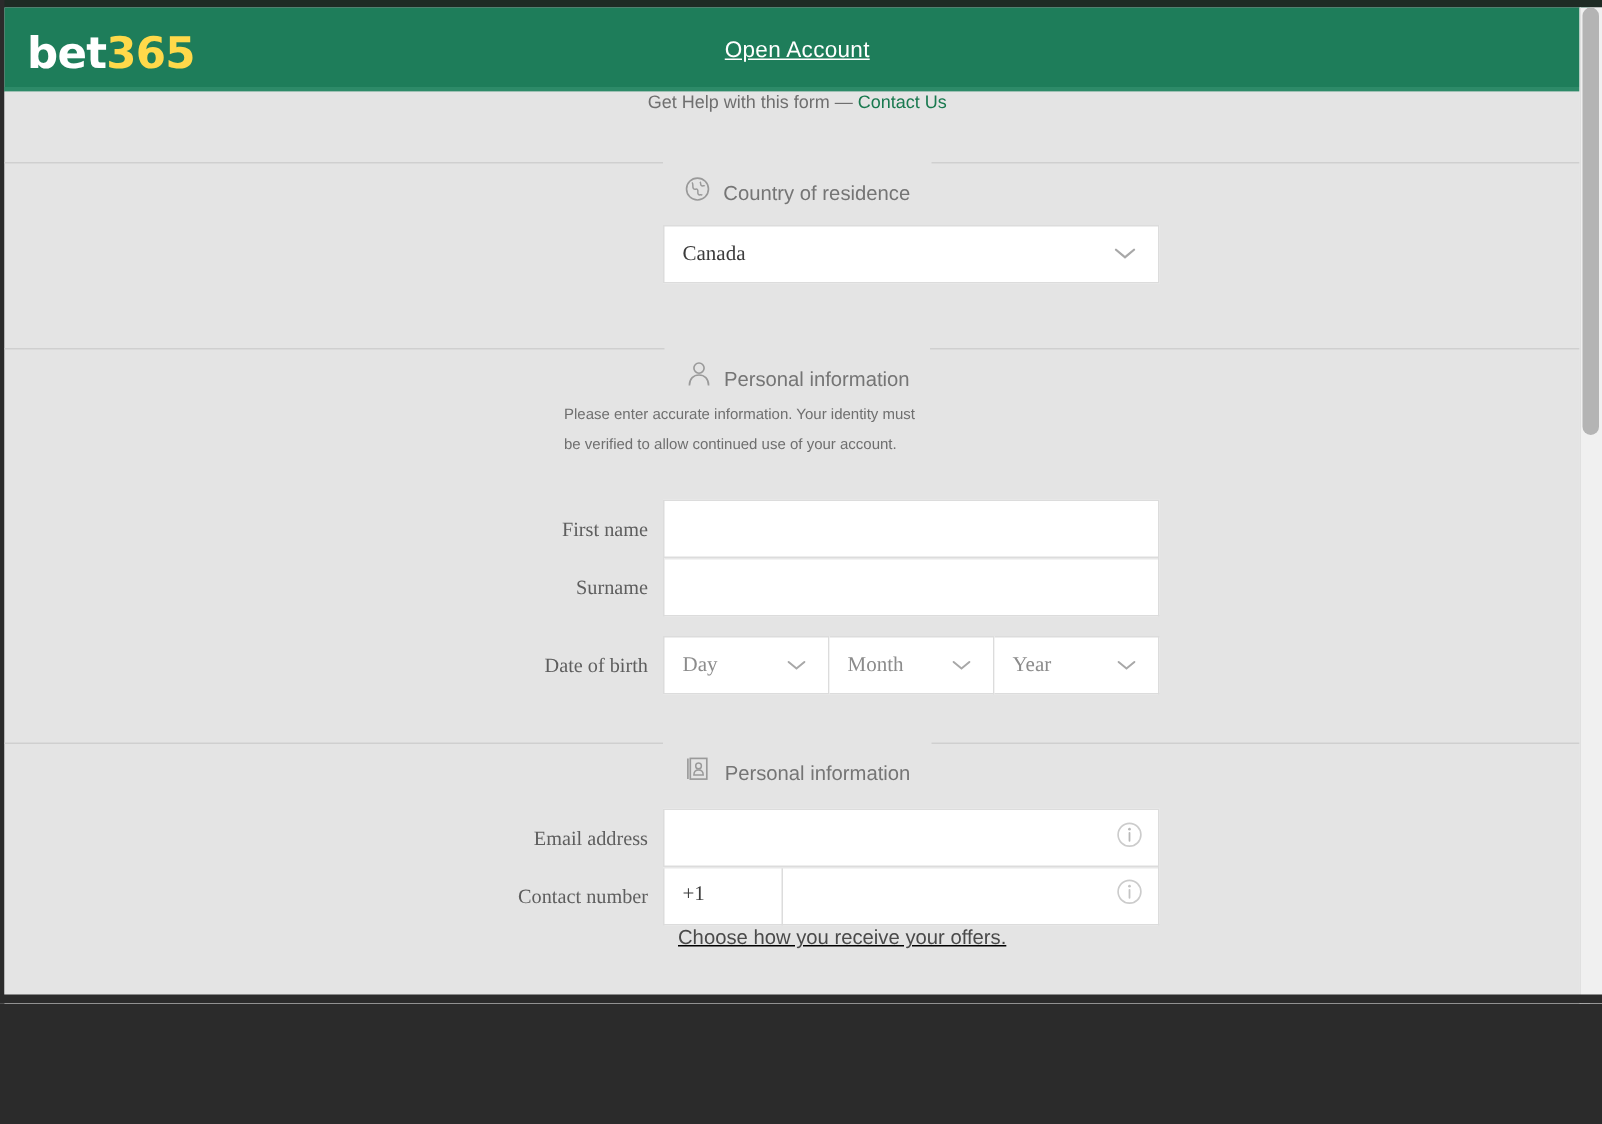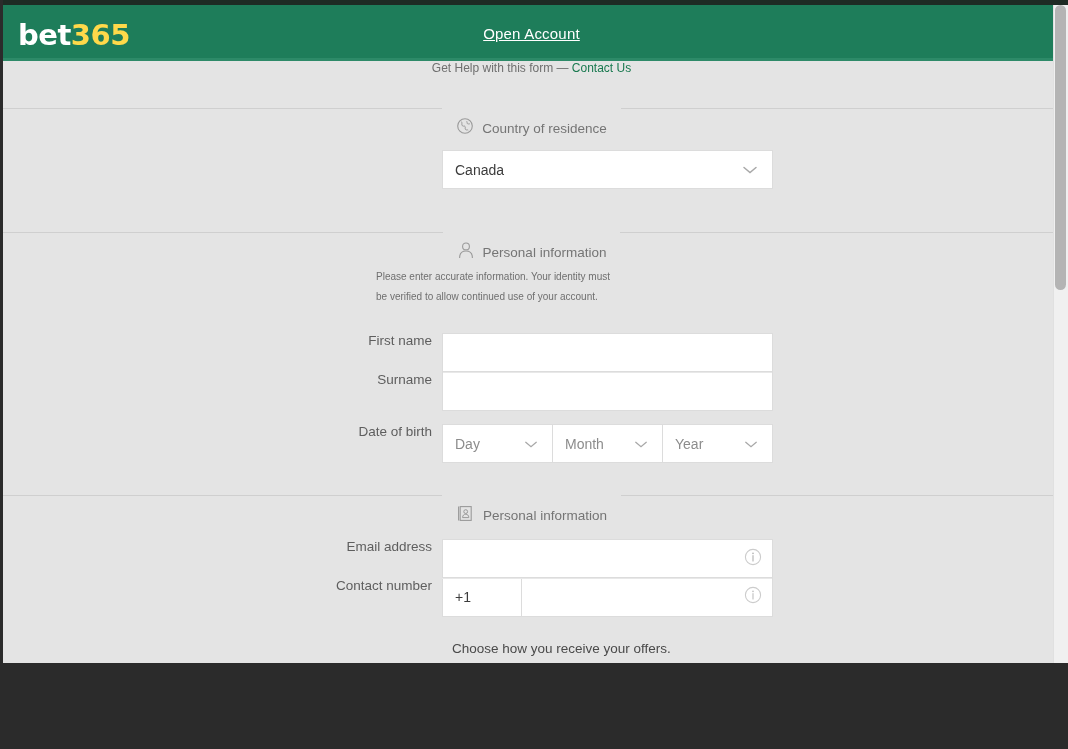--- a/index.html
+++ b/index.html
@@ -125,21 +125,23 @@
     white-space: nowrap;
   }
   .sec-icon { display: block; }
 
   
   .form-block {
     width: 1057px;
   }
   .frow {
     display: flex;
+    align-items: center;
     justify-content: center;
+    font-family: Liberation Serif, serif;
   }
   .flabel {
     width: 152px;
     text-align: right;
     padding-right: 10px;
     font-size: 13.5px;
     color: #5e5e5e;
     flex: 0 0 152px;
   }
   .fcontrol {
@@ -434,21 +436,21 @@
                   <circle cx="9" cy="9" r="7.6" fill="none" stroke="#cccccc" stroke-width="1.1"></circle>
                   <circle cx="9" cy="5.3" r="0.9" fill="#c4c4c4"></circle>
                   <line x1="9" y1="7.7" x2="9" y2="13" stroke="#c4c4c4" stroke-width="1.2" stroke-linecap="round"></line>
                 </svg>
               </span>
             </div>
           </div>
         </div>
       </div>
 
-      <div class="note-row" style="margin-top:24px;">
+      <div class="note-row" style="text-decoration:underline;">
         <div class="note-spacer"></div>
         <div class="note-text">Choose how you receive your offers.</div>
       </div>
 
     </div>
   </div>
 
   <div class="scrollbar-track"></div>
   <div class="scrollbar-thumb"></div>
 

